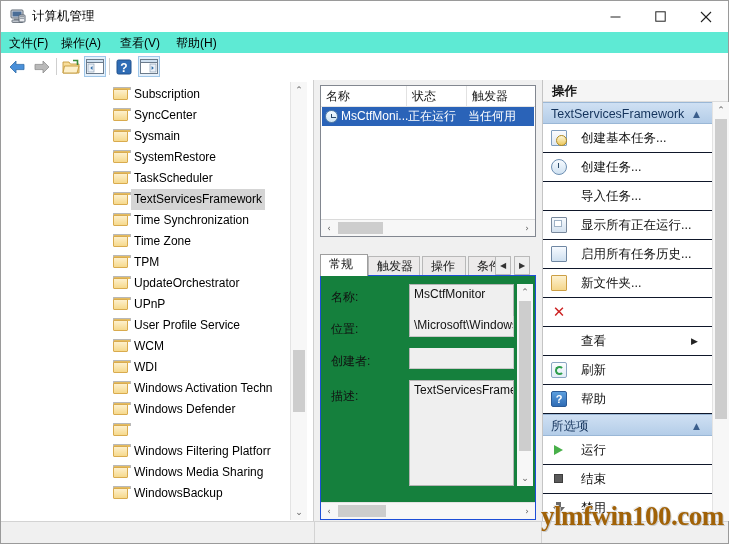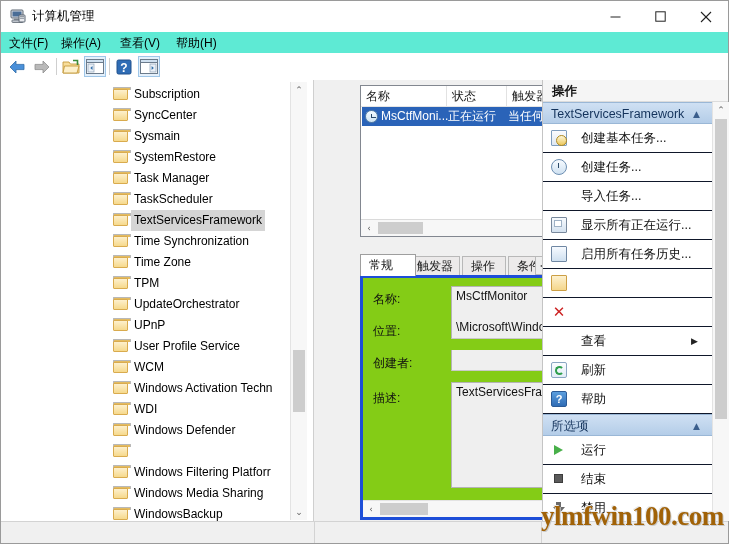--- a/index.html
+++ b/index.html
@@ -50,41 +50,41 @@
   .vsb{position:absolute;width:16px;background:#f7f7f7;border-left:1px solid #e3e3e3;}
   .vsb .arw{position:absolute;left:0;width:16px;height:16px;display:flex;align-items:center;justify-content:center;font-size:9px;color:#606060;font-family:"DejaVu Sans",sans-serif;}
   .vsb .arw.up{top:0;} .vsb .arw.dn{bottom:0;}
   .vsb .thumb{position:absolute;left:2px;width:12px;background:#cdcdcd;}
   .hsb{position:absolute;height:16px;background:#f7f7f7;border-top:1px solid #e3e3e3;}
   .hsb .arw{position:absolute;top:0;width:16px;height:16px;display:flex;align-items:center;justify-content:center;font-size:9px;color:#606060;font-family:"DejaVu Sans",sans-serif;}
   .hsb .arw.lf{left:0;} .hsb .arw.rt{right:0;}
   .hsb .thumb{position:absolute;top:2px;height:12px;background:#cdcdcd;}
 
   
-  .mid-pane{position:absolute;left:314px;top:0;width:226px;height:463px;background:#f0f0f0;margin-left:40px;}
+  .mid-pane{position:absolute;left:314px;top:0;width:226px;height:463px;background:#f0f0f0;}
 
   .list-box{position:absolute;left:5px;top:5px;width:216px;height:152px;background:#ffffff;box-sizing:border-box;border:1px solid #828790;}
   .lhdr{position:absolute;left:0;top:0;right:0;height:20px;background:#ffffff;border-bottom:1px solid #e5e5e5;}
   .lhdr .hc{position:absolute;top:0;height:20px;line-height:20px;font-size:12px;color:#202020;padding-left:5px;box-sizing:border-box;border-right:1px solid #e2e2e2;overflow:hidden;white-space:nowrap;}
   .lrow{position:absolute;left:1px;top:21px;right:1px;height:19px;background:#2a63b8;}
   .lrow .clk{position:absolute;left:3px;top:3px;width:13px;height:13px;}
   .lrow .c{position:absolute;top:0;height:19px;line-height:19px;font-size:12px;color:#ffffff;white-space:nowrap;overflow:hidden;}
 
   .clock{position:relative;width:13px;height:13px;border-radius:50%;background:linear-gradient(#f4fbff,#cfe4f3);border:1px solid #5b82a8;box-sizing:border-box;}
   .clock i{position:absolute;background:#2b4a68;}
   .clock i.h{left:5px;top:3px;width:1px;height:4px;}
   .clock i.m{left:6px;top:6px;width:4px;height:1px;}
 
   
   .tabstrip{position:absolute;left:5px;top:174px;width:216px;height:22px;}
   .tab{position:absolute;top:2px;height:20px;line-height:19px;font-size:12px;padding:0 8px;box-sizing:border-box;background:#eceaea;border:1px solid #b8b8b8;border-bottom:none;color:#1a1a1a;white-space:nowrap;}
   .tab.active{top:0;height:22px;line-height:21px;background:#ffffff;border-color:#9e9e9e;z-index:3;}
   .tab-nav{position:absolute;top:2px;width:16px;height:19px;background:#eeeeee;border:1px solid #b9b9b9;box-sizing:border-box;display:flex;align-items:center;justify-content:center;font-size:8px;color:#333;font-family:"DejaVu Sans",sans-serif;}
 
-  .detail-box{position:absolute;left:5px;top:195px;width:216px;height:245px;background:#84cc16;box-sizing:border-box;border:3px solid #1d4ed8;}
+  .detail-box{position:absolute;left:5px;top:195px;width:216px;height:245px;background:#15803d;box-sizing:border-box;border:1px solid #1d4ed8;}
   .dlabel{position:absolute;font-size:12px;color:#111;white-space:nowrap;}
   .dfield{position:absolute;background:#efefef;border:1px solid #b4b4b4;box-sizing:border-box;font-size:12px;color:#111;padding:2px 0 0 4px;white-space:nowrap;overflow:hidden;}
   .dfield.flat{background:#efefef;border:1px solid #c9c9c9;border-left:1px solid #b4b4b4;}
 
   
   .act-pane{position:absolute;left:541px;top:0;width:186px;height:463px;background:#f5f5f5;box-sizing:border-box;border-left:1px solid #c4c4c4;}
   .act-title{position:absolute;left:0;top:0;width:185px;height:22px;line-height:22px;padding-left:9px;box-sizing:border-box;font-size:12.5px;font-weight:bold;color:#111;background:#f5f5f5;border-bottom:1px solid #dcdcdc;}
   .act-inner{position:absolute;left:0;top:22px;width:169px;height:441px;background:#ffffff;overflow:hidden;}
   .act-grp{position:relative;height:22px;line-height:22px;background:linear-gradient(#cfe0f3,#b4cde8);border-top:1px solid #9ab7d6;border-bottom:1px solid #9ab7d6;font-size:12.5px;color:#14335c;padding-left:8px;box-sizing:border-box;white-space:nowrap;}
   .act-grp .caret{position:absolute;right:12px;top:0;font-size:9px;color:#3b5e8c;font-family:"DejaVu Sans",sans-serif;}
@@ -248,29 +248,20 @@
             </div>
             <div class="tl">SystemRestore</div>
           </div>
           <div class="tnode">
             <div class="fi">
               <div class="folder">
                 <div class="tab"></div>
                 <div class="bd"></div>
               </div>
             </div>
-            <div class="tl">Task Manager</div>
-          </div>
-          <div class="tnode">
-            <div class="fi">
-              <div class="folder">
-                <div class="tab"></div>
-                <div class="bd"></div>
-              </div>
-            </div>
             <div class="tl">TaskScheduler</div>
           </div>
           <div class="tnode sel">
             <div class="fi">
               <div class="folder">
                 <div class="tab"></div>
                 <div class="bd"></div>
               </div>
             </div>
             <div class="tl">TextServicesFramework</div>
@@ -338,30 +329,30 @@
             </div>
             <div class="tl">WCM</div>
           </div>
           <div class="tnode">
             <div class="fi">
               <div class="folder">
                 <div class="tab"></div>
                 <div class="bd"></div>
               </div>
             </div>
+            <div class="tl">WDI</div>
+          </div>
+          <div class="tnode">
+            <div class="fi">
+              <div class="folder">
+                <div class="tab"></div>
+                <div class="bd"></div>
+              </div>
+            </div>
             <div class="tl">Windows Activation Techn</div>
-          </div>
-          <div class="tnode">
-            <div class="fi">
-              <div class="folder">
-                <div class="tab"></div>
-                <div class="bd"></div>
-              </div>
-            </div>
-            <div class="tl">WDI</div>
           </div>
           <div class="tnode">
             <div class="fi">
               <div class="folder">
                 <div class="tab"></div>
                 <div class="bd"></div>
               </div>
             </div>
             <div class="tl">Windows Defender</div>
           </div>
@@ -435,21 +426,21 @@
           <div class="c" style="left:146px;width:68px;">当任何用</div>
         </div>
         <div class="hsb" style="left:0;bottom:0;width:214px;border-top:1px solid #dadada;">
           <div class="arw lf">‹</div>
           <div class="thumb" style="left:17px;width:45px;"></div>
           <div class="arw rt">›</div>
         </div>
       </div>
 
       <div class="tabstrip" id="tabstrip">
-          <div class="tab active" style="left: 0px; width: 56px;">常规</div>
+          <div class="tab active" style="left: 0px; width: 48px; font-family: Liberation Mono, monospace;">常规</div>
           <div class="tab" style="left: 48px; width: 52px;">触发器</div>
           <div class="tab" style="left: 102px; width: 44px;">操作</div>
           <div class="tab" style="left: 148px; width: 40px; overflow: hidden;">条件</div>
         </div>
       <div class="tab-nav" style="left:180px;top:176px;">◀</div>
       <div class="tab-nav" style="left:199px;top:176px;">▶</div>
 
       <div class="detail-box">
         <div class="dlabel" style="left:10px;top:13px;">名称:</div>
         <div class="dfield" style="left:88px;top:8px;width:105px;height:39px;">MsCtfMonitor</div>
@@ -505,20 +496,21 @@
           <div class="act-item">
             <div class="ai">
               <div class="ic ic-hist"></div>
             </div>
             <div class="al">启用所有任务历史...</div>
           </div>
           <div class="act-item">
             <div class="ai">
               <div class="ic ic-newfold"></div>
             </div>
+            <div class="al">新文件夹...</div>
           </div>
           <div class="act-item">
             <div class="ai">
               <div class="ic x-mark">✕</div>
             </div>
           </div>
           <div class="act-item">
             <div class="al">查看</div>
             <div class="sub">▶</div>
           </div>

